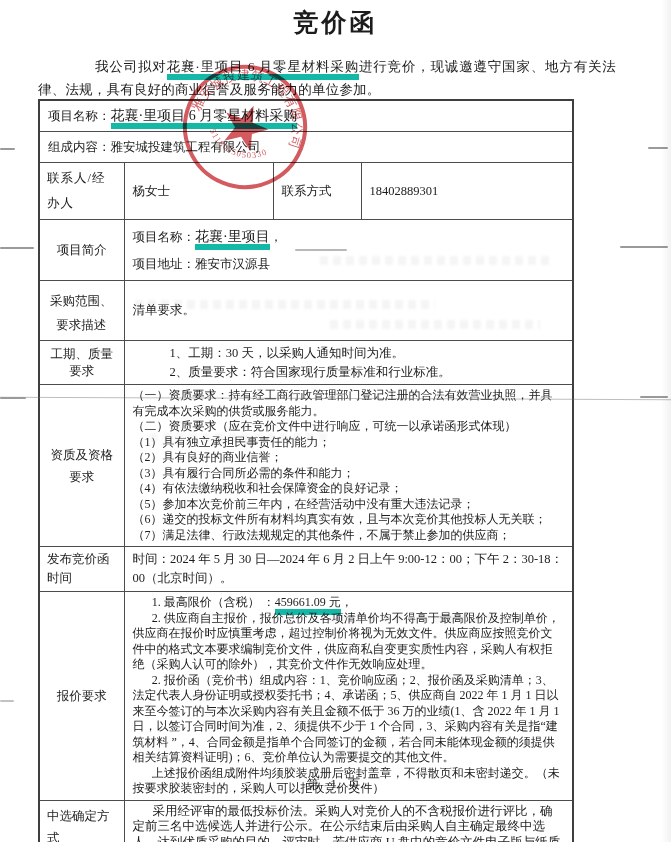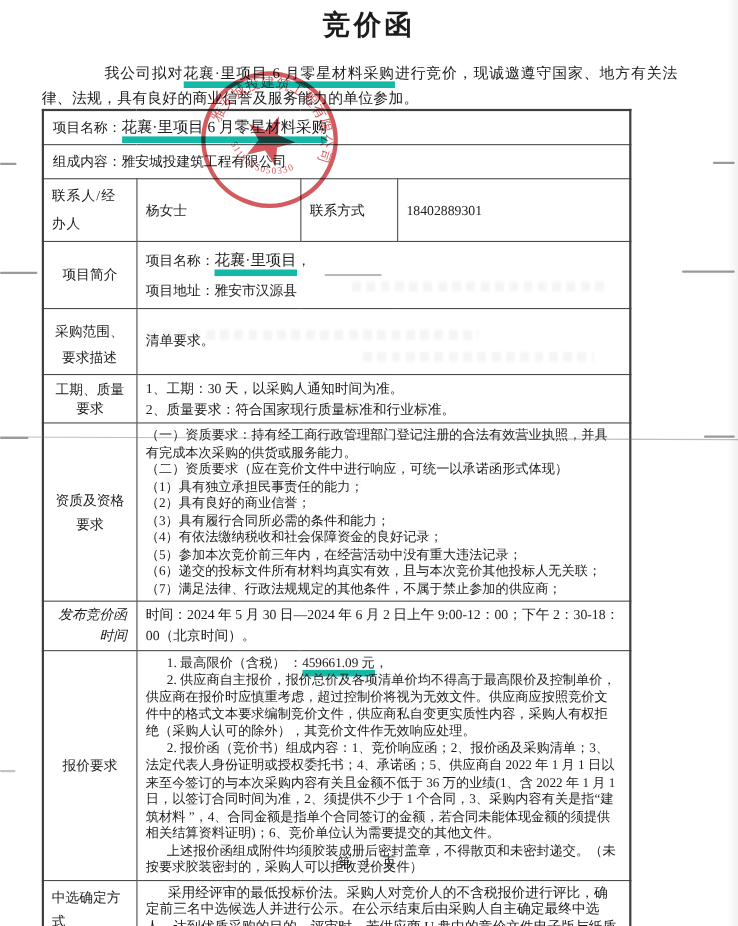--- a/index.html
+++ b/index.html
@@ -21,27 +21,27 @@
   td.lab{text-align:center;padding:3px 4px;}
   .row-single td{height:24px;}
   .row-contact td{height:48px;vertical-align:top;padding-top:9px;}
   .row-contact td.lab{line-height:25px;letter-spacing:1px;text-align:left;padding-left:7px;}
   .row-brief td{height:54px;vertical-align:top;}
   .brief-line2{margin-top:10px;}
   .row-scope td{height:40px;vertical-align:top;}
   .row-scope td.lab{line-height:24px;text-align:center;padding-left:7px;vertical-align:top;padding-top:8px;}
   .row-sched td{height:34px;vertical-align:top;}
   .row-sched td.lab{vertical-align:middle;line-height:17px;margin-top:20px;}
-  .sched-ln{line-height:18.5px;}
+  .sched-ln{line-height:18.5px;margin-left:37px;}
   .row-dense td{vertical-align:top;font-size:12px;}
   .row-dense td.lab{vertical-align:middle;font-size:12.5px;line-height:22px;}
   .qline{line-height:15.5px;}
   .para{line-height:15.5px;text-indent:1.6em;}
   .row-pub td{height:38px;vertical-align:top;line-height:19px;}
-  .row-pub td.lab{text-align:right;padding-left:7px;line-height:19px;vertical-align:top;padding-top:3px;font-style:italic;}
+  .row-pub td.lab{text-align:left;padding-left:7px;line-height:19px;vertical-align:top;padding-top:3px;}
   .row-sel td{height:44px;vertical-align:top;}
   .row-sel td.lab{text-align:left;padding-left:7px;line-height:22px;vertical-align:top;padding-top:4px;}
   .footer{position:absolute;top:776px;left:0;width:100%;text-align:center;
         font-size:12.5px;letter-spacing:4px;}
   
   .stamp{position:absolute;left:175px;top:57px;width:140px;height:140px;
         transform:rotate(22deg);opacity:.82;mix-blend-mode:multiply;pointer-events:none;}
   
   .artifact{position:absolute;pointer-events:none;}
   .fold-line{height:1px;background:rgba(110,110,110,.45);}

